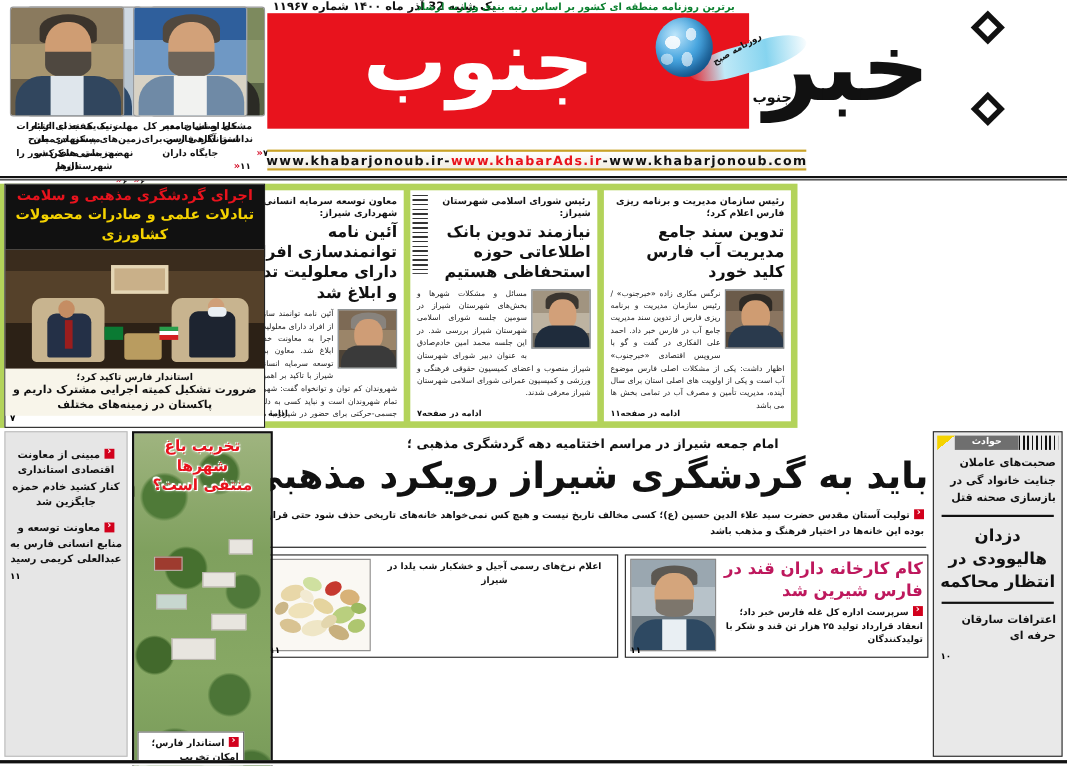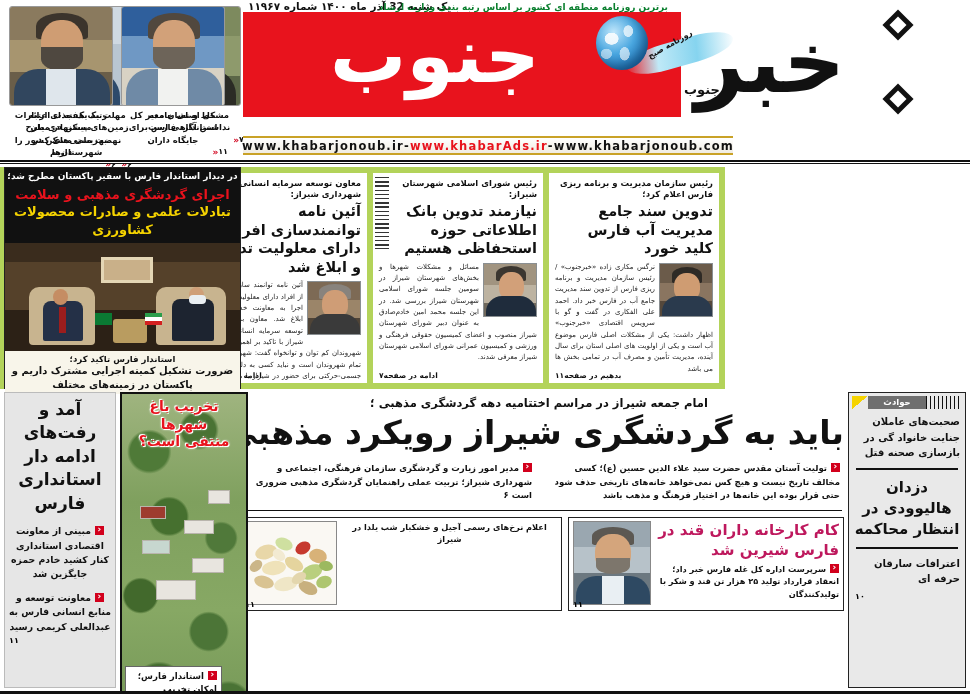--- a/index.html
+++ b/index.html
@@ -468,21 +468,21 @@
           <div class="ghead">تدوین سند جامع مدیریت آب فارس کلید خورد</div>
           <div class="gthumb">
             <div class="face">
               <div class="bg" style="background:linear-gradient(to bottom,#6b5b4a 0 36%,#8a7560 36% 72%,#55483b 72% 100%)"></div>
               <div class="hair" style="top:3px;left:12px;width:30px;height:16px;background:#2e2a25"></div>
               <div class="head" style="top:9px;left:14px;width:26px;height:28px;background:#cf9c72"></div>
               <div class="suit" style="left:2px;width:50px;height:20px;background:#2a3a4d;border-radius:16px 16px 0 0"></div>
             </div>
           </div>
           <div class="gbody">نرگس مکاری زاده «خبرجنوب» / رئیس سازمان مدیریت و برنامه ریزی فارس از تدوین سند مدیریت جامع آب در فارس خبر داد. احمد علی الفکاری در گفت و گو با سرویس اقتصادی «خبرجنوب» اظهار داشت: یکی از مشکلات اصلی فارس موضوع آب است و یکی از اولویت های اصلی استان برای سال آینده، مدیریت تأمین و مصرف آب در تمامی بخش ها می باشد</div>
-          <div class="contlink">بدهیم در صفحه۱۱</div>
+          <div class="contlink">ادامه در صفحه۱۱</div>
         </div>
 
         <div class="gcol">
           <div class="hatch"></div>
           <div class="kicker">رئیس شورای اسلامی شهرستان شیراز:</div>
           <div class="ghead">نیازمند تدوین بانک اطلاعاتی حوزه استحفاظی هستیم</div>
           <div class="gthumb">
             <div class="face">
               <div class="bg" style="background:linear-gradient(to bottom,#a19480 0 40%,#bdb3a1 40% 75%,#6f685c 75% 100%)"></div>
               <div class="hair" style="top:2px;left:12px;width:30px;height:15px;background:#3b3630"></div>
@@ -530,21 +530,20 @@
           <div class="bullet-list">
             <span class="sqred"></span><span>جلوه‌های طبیعی فارس، زیر بار انبوه جاذبه‌های تاریخی فرهنگی کمر خم کرده است</span>
             
           </div>
         </div>
 
       </div>
     </div>
 
     <div class="feature">
-      <div class="feat-kicker">در دیدار استاندار فارس با سفیر پاکستان مطرح شد؛</div>
       <div class="feat-head">
         <div>اجرای گردشگری مذهبی و سلامت</div>
         <div class="l2">تبادلات علمی و صادرات محصولات کشاورزی</div>
       </div>
       <div class="feat-photo">
         <div class="fp-wall"></div>
         <div class="fp-frame"></div>
         <div class="fp-sofa-l"></div>
         <div class="fp-sofa-r"></div>
         <div class="fp-table"></div>
@@ -584,24 +583,20 @@
       <div class="haw-item">اعترافات سارقان حرفه ای</div>
       <div class="haw-pg">۱۰</div>
     </div>
 
     <div class="maincenter">
       <div class="main-kicker">امام جمعه شیراز در مراسم اختتامیه دهه گردشگری مذهبی ؛</div>
       <div class="main-head">باید به گردشگری شیراز رویکرد مذهبی بدهیم</div>
       <div class="main-two">
         <div class="c">
           <span class="sqred"></span><span>تولیت آستان مقدس حضرت سید علاء الدین حسین (ع)؛ کسی مخالف تاریخ نیست و هیچ کس نمی‌خواهد خانه‌های تاریخی حذف شود حتی قرار بوده این خانه‌ها در اختیار فرهنگ و مذهب باشد</span>
-        </div>
-        <div class="c">
-          <span class="sqred"></span><span>مدیر امور زیارت و گردشگری سازمان فرهنگی، اجتماعی و شهرداری شیراز؛ تربیت عملی راهنمایان گردشگری مذهبی ضروری است</span>
-          <span>۶</span>
         </div>
       </div>
       <div class="hrthin"></div>
 
       <div class="bottom-row">
 
         <div class="bb bb-sugar">
           <div class="bb-txt">
             <div class="bb-head">کام کارخانه داران قند در فارس شیرین شد</div>
             <div class="bb-kick">
@@ -663,21 +658,20 @@
         <div>تخریب باغ شهرها</div>
         <div>منتفی است؟</div>
       </div>
       <div class="garden-cap">
         <span class="sqred"></span><span>استاندار فارس؛ امکان تخریب باغشهرها نیست به جای تخریب مالیات و عوارض از صاحبان آن بگیریم</span>
       </div>
       <div class="garden-pg">۱۱</div>
     </div>
 
     <div class="leftbar">
-      <div class="lb-head">آمد و رفت‌های ادامه دار استانداری فارس</div>
       <div class="lb-item">
         <span class="sqred"></span><span>مبینی از معاونت اقتصادی استانداری کنار کشید خادم حمزه جایگزین شد</span>
       </div>
       <div class="lb-item">
         <span class="sqred"></span><span>معاونت توسعه و منابع انسانی فارس به عبدالعلی کریمی رسید</span>
       </div>
       <div class="lb-pg">۱۱</div>
     </div>
   </div>
 

